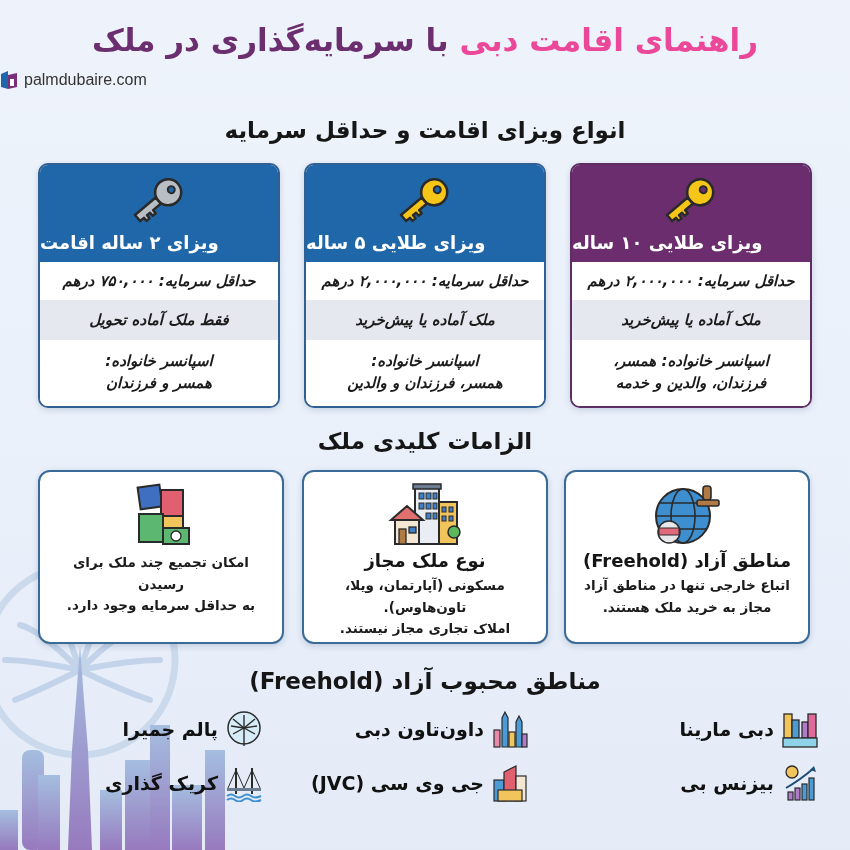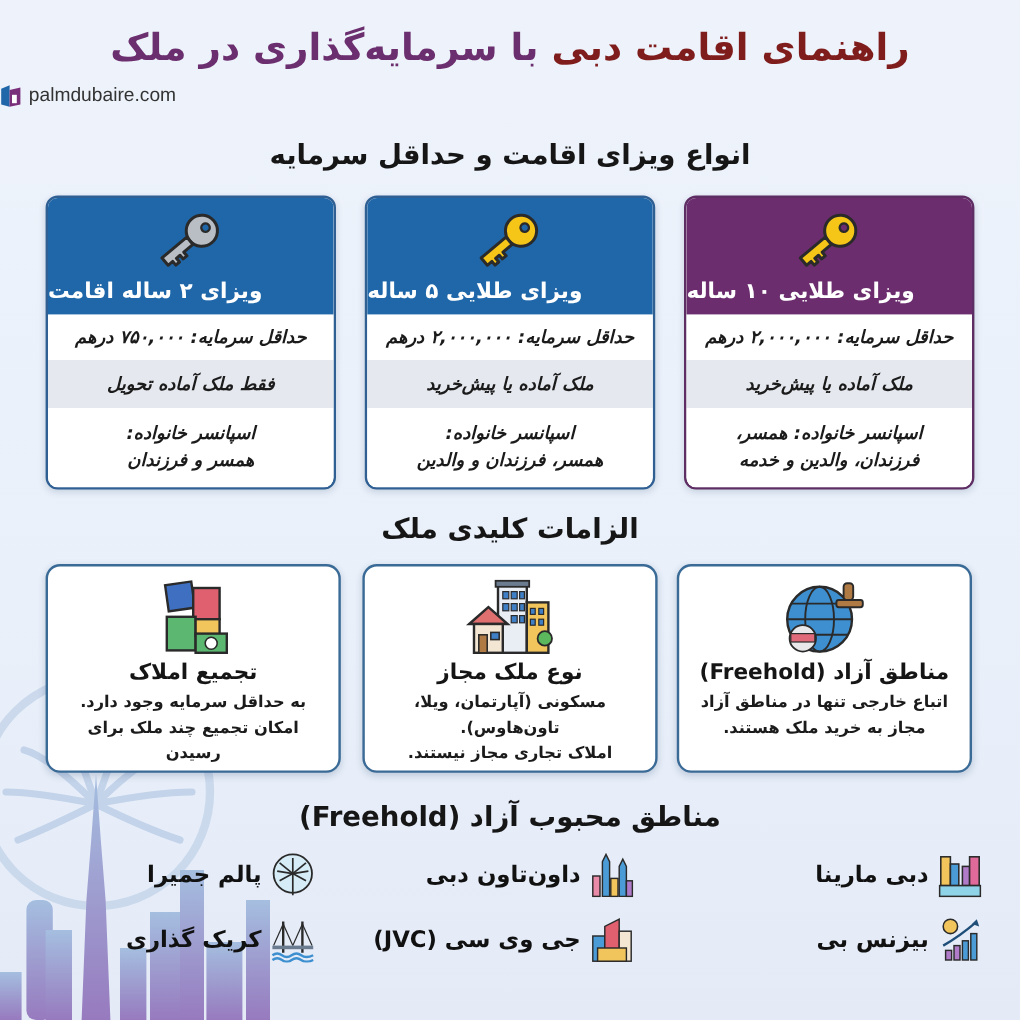--- a/index.html
+++ b/index.html
@@ -12,21 +12,21 @@
   }
 
   
   .skyline { position: absolute; left: 0; bottom: 0; width: 230px; height: 300px; z-index: 0; opacity: 0.85; }
 
   
   .title {
     position: absolute; top: 22px; left: 0; width: 850px; text-align: center;
     font-size: 31px; font-weight: bold; direction: rtl;
   }
-  .title .p1 { color: #7f1d1d; }
+  .title .p1 { color: #ec4899; }
   .title .p2 { color: #6b2e6e; }
   .brand {
     position: absolute; top: 70px; left: 0; width: 850px;
     display: flex; justify-content: flex-start; align-items: center; gap: 6px;
     font-size: 16px; color: #333;
     font-family: "Liberation Sans", sans-serif;
   }
   .brand-logo { width: 18px; height: 20px; }
 
   .section-title {
@@ -244,24 +244,23 @@
 
 <div class="req-card" style="left:38px;">
   <svg class="ic" viewBox="0 0 80 66">
     <rect x="18" y="4" width="22" height="22" fill="#3e6fc0" stroke="#2a2a2a" stroke-width="2" transform="rotate(-8 29 15)"></rect>
     <rect x="40" y="8" width="22" height="26" fill="#e06070" stroke="#2a2a2a" stroke-width="2"></rect>
     <rect x="18" y="32" width="24" height="28" fill="#5cb870" stroke="#2a2a2a" stroke-width="2"></rect>
     <rect x="42" y="34" width="20" height="14" fill="#f2c55c" stroke="#2a2a2a" stroke-width="2"></rect>
     <rect x="42" y="46" width="26" height="16" fill="#5cb870" stroke="#2a2a2a" stroke-width="2"></rect>
     <circle cx="55" cy="54" r="5" fill="#fff" stroke="#2a2a2a" stroke-width="1.3"></circle>
   </svg>
-  <div class="rt">تجمیع املاک</div>
   <div class="rd">
+    <div>امکان تجمیع چند ملک برای رسیدن</div>
     <div>به حداقل سرمایه وجود دارد.</div>
-    <div>امکان تجمیع چند ملک برای رسیدن</div>
   </div>
 </div>
 
 <div class="section-title" style="top:668px;">مناطق محبوب آزاد (Freehold)</div>
 
 <div class="zone" style="right:32px; top:710px;">
   <svg viewBox="0 0 36 38">
     <rect x="2" y="4" width="8" height="24" fill="#f2c55c" stroke="#2a2a2a" stroke-width="1.3"></rect>
     <rect x="10" y="10" width="7" height="18" fill="#4a9bd6" stroke="#2a2a2a" stroke-width="1.3"></rect>
     <rect x="20" y="12" width="6" height="16" fill="#b07bc9" stroke="#2a2a2a" stroke-width="1.3"></rect>

